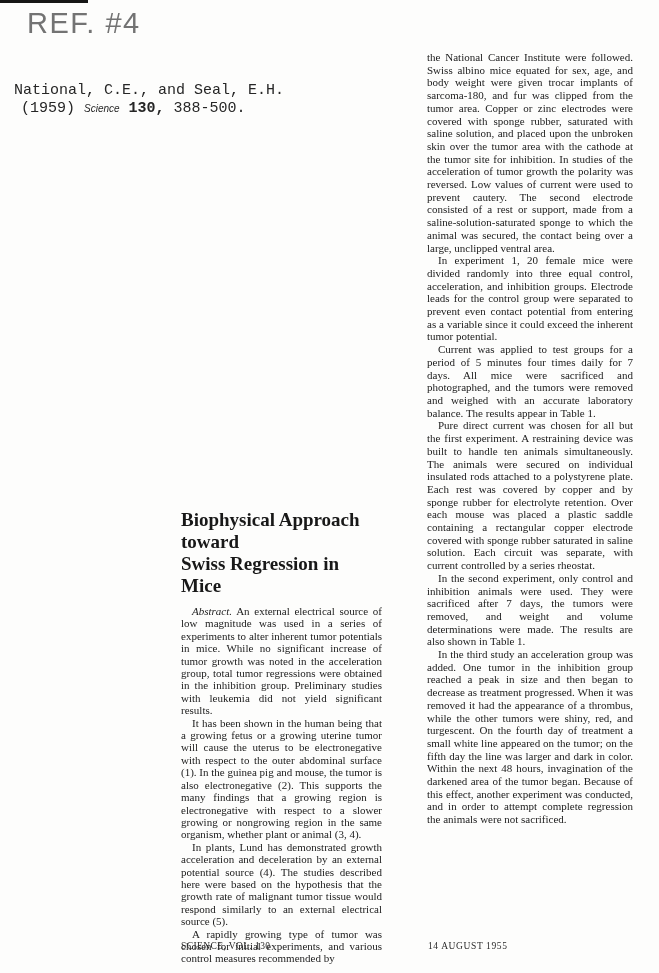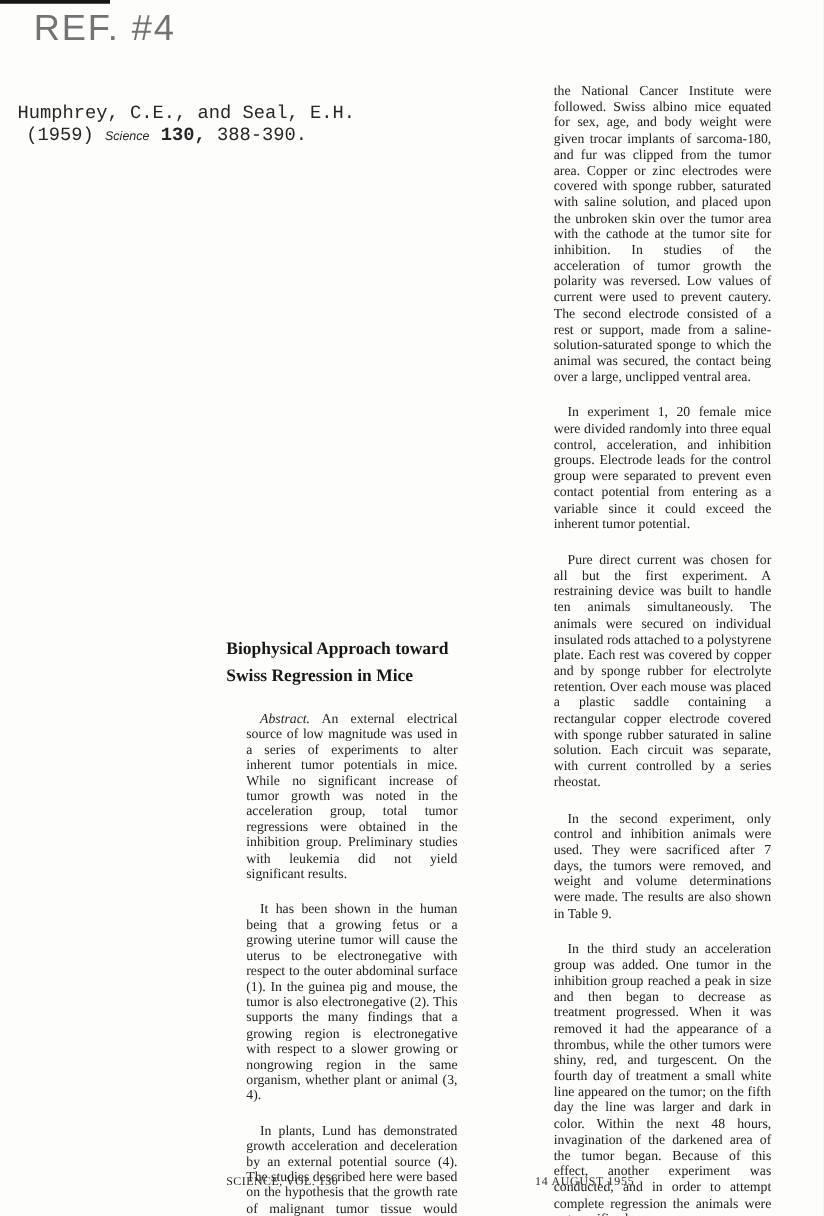--- a/index.html
+++ b/index.html
@@ -47,28 +47,28 @@
     position: absolute;
     left: 181px; top: 509px;
     width: 201px;
   }
   .col-right {
     position: absolute;
     left: 427px; top: 51px;
     width: 206px;
   }
   .article-title {
-    font-size: 14px;
+    font-size: 19px;
     font-weight: bold;
     line-height: 22px;
     color: #181818;
     margin: 0 0 8px 0;
   }
   .col-left p, .col-right p {
-    margin: 16px;
+    margin: 0;
     font-size: 11px;
     text-align: justify;
     text-indent: 11px;
     color: #212121;
   }
   .col-left p  { line-height: 12.4px; }
   .col-right p { line-height: 12.7px; }
   .abstract { margin-bottom: 5px; }
   .abstract-label { font-style: italic; }
   .col-right p.continuation { text-indent: 0; }
@@ -93,42 +93,43 @@
 </head>
 <body>
 
 <div class="page">
 
   <div class="scan-bar"></div>
 
   <div class="ref-label">REF. #4</div>
 
   <div class="citation">
-    <div class="line1">Humphrey, C.E., and Seal, E.H.</div>
-    <div class="line2"><span>(1959) </span><span class="journal">Science</span><span class="volume"> 130,</span><span> 388-390.</span></div>
+    <div class="line1">National, C.E., and Seal, E.H.</div>
+    <div class="line2"><span>(1959) </span><span class="journal">Science</span><span class="volume"> 130,</span><span> 388-500.</span></div>
   </div>
 
   <div class="col-left">
     <div class="article-title">
       <div>Biophysical Approach toward</div>
       <div>Swiss Regression in Mice</div>
     </div>
     <p class="abstract"><span class="abstract-label">Abstract.</span><span> An external electrical source of low magnitude was used in a series of experiments to alter inherent tumor potentials in mice. While no significant increase of tumor growth was noted in the acceleration group, total tumor regressions were obtained in the inhibition group. Preliminary studies with leukemia did not yield significant results.</span></p>
     <div>
         <p>It has been shown in the human being that a growing fetus or a growing uterine tumor will cause the uterus to be electronegative with respect to the outer abdominal surface (1). In the guinea pig and mouse, the tumor is also electronegative (2). This supports the many findings that a growing region is electronegative with respect to a slower growing or nongrowing region in the same organism, whether plant or animal (3, 4).</p>
         <p>In plants, Lund has demonstrated growth acceleration and deceleration by an external potential source (4). The studies described here were based on the hypothesis that the growth rate of malignant tumor tissue would respond similarly to an external electrical source (5).</p>
         <p>A rapidly growing type of tumor was chosen for initial experiments, and various control measures recommended by</p>
       </div>
   </div>
 
   <div class="col-right">
       <p class="continuation">the National Cancer Institute were followed. Swiss albino mice equated for sex, age, and body weight were given trocar implants of sarcoma-180, and fur was clipped from the tumor area. Copper or zinc electrodes were covered with sponge rubber, saturated with saline solution, and placed upon the unbroken skin over the tumor area with the cathode at the tumor site for inhibition. In studies of the acceleration of tumor growth the polarity was reversed. Low values of current were used to prevent cautery. The second electrode consisted of a rest or support, made from a saline-solution-saturated sponge to which the animal was secured, the contact being over a large, unclipped ventral area.</p>
       <p>In experiment 1, 20 female mice were divided randomly into three equal control, acceleration, and inhibition groups. Electrode leads for the control group were separated to prevent even contact potential from entering as a variable since it could exceed the inherent tumor potential.</p>
+      <p>Current was applied to test groups for a period of 5 minutes four times daily for 7 days. All mice were sacrificed and photographed, and the tumors were removed and weighed with an accurate laboratory balance. The results appear in Table 1.</p>
       <p>Pure direct current was chosen for all but the first experiment. A restraining device was built to handle ten animals simultaneously. The animals were secured on individual insulated rods attached to a polystyrene plate. Each rest was covered by copper and by sponge rubber for electrolyte retention. Over each mouse was placed a plastic saddle containing a rectangular copper electrode covered with sponge rubber saturated in saline solution. Each circuit was separate, with current controlled by a series rheostat.</p>
-      <p>In the second experiment, only control and inhibition animals were used. They were sacrificed after 7 days, the tumors were removed, and weight and volume determinations were made. The results are also shown in Table 9.</p>
+      <p>In the second experiment, only control and inhibition animals were used. They were sacrificed after 7 days, the tumors were removed, and weight and volume determinations were made. The results are also shown in Table 1.</p>
       <p>In the third study an acceleration group was added. One tumor in the inhibition group reached a peak in size and then began to decrease as treatment progressed. When it was removed it had the appearance of a thrombus, while the other tumors were shiny, red, and turgescent. On the fourth day of treatment a small white line appeared on the tumor; on the fifth day the line was larger and dark in color. Within the next 48 hours, invagination of the darkened area of the tumor began. Because of this effect, another experiment was conducted, and in order to attempt complete regression the animals were not sacrificed.</p>
     </div>
 
   <div class="footer-left">SCIENCE, VOL. 130</div>
 
   <div class="footer-right">14 AUGUST 1955</div>
 
 </div>
 
 </body></html>

